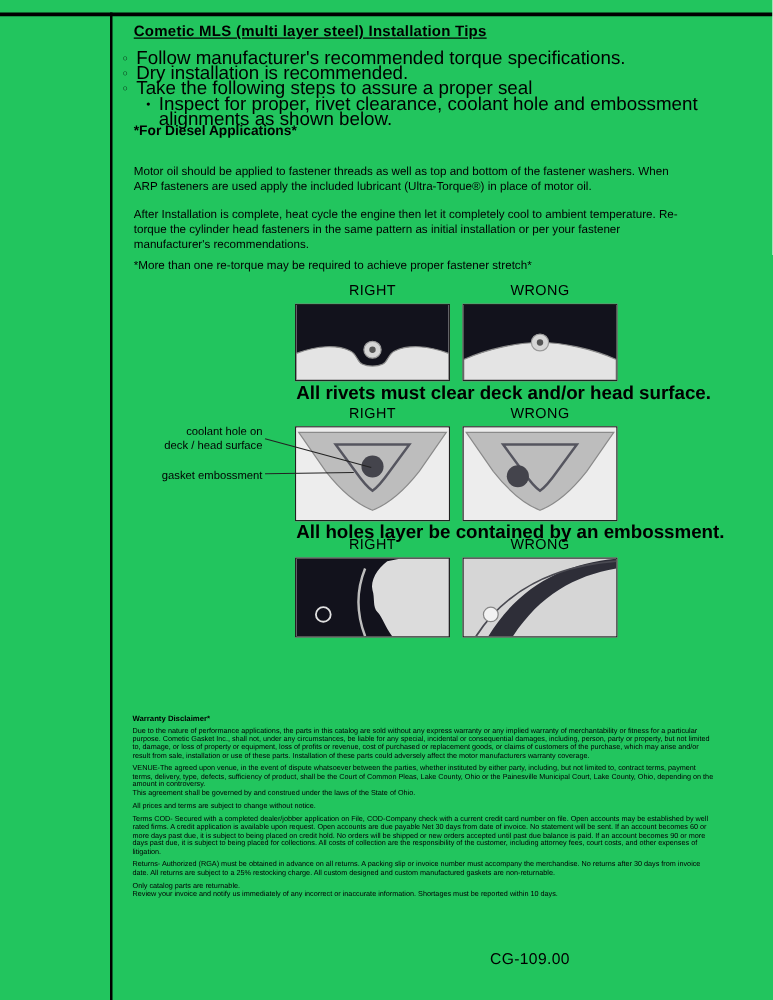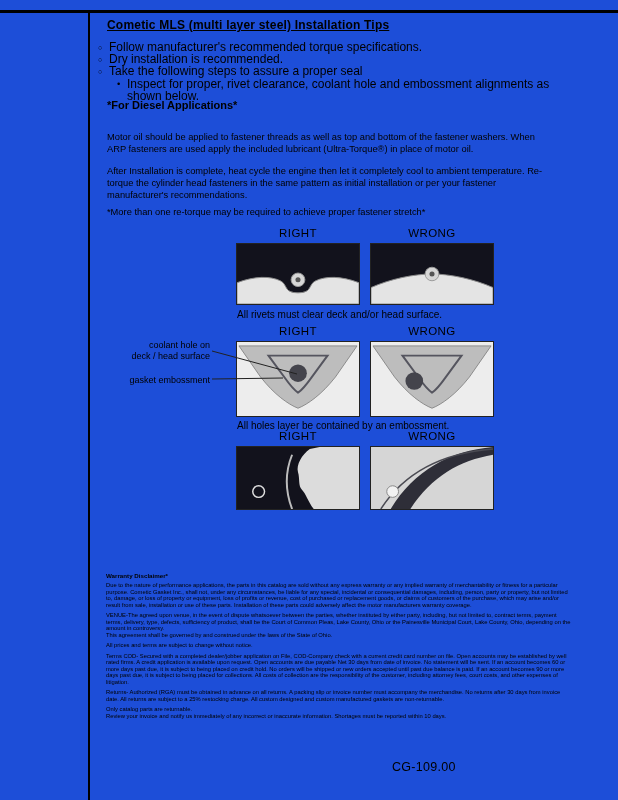--- a/index.html
+++ b/index.html
@@ -1,26 +1,26 @@
 <!DOCTYPE html>
 <html><head>
 <meta charset="utf-8">
 <style>
   * { margin:0; padding:0; box-sizing:border-box; }
   html,body { background:#ffffff; }
   body { font-family:"Liberation Sans", sans-serif; color:#111; }
-  .page { position:relative; width:618px; height:800px; background:#1d4ed8; overflow:hidden; }
+  .page { position:relative; width:618px; height:800px; background:#22c55e; overflow:hidden; }
 
   .border-top  { position:absolute; left:0; top:10px; width:618px; height:3px; background:#000; }
   .border-left { position:absolute; left:88px; top:10px; width:2px; height:790px; background:#000; }
 
   .title { position:absolute; left:107px; top:18px; font-size:12px; font-weight:bold;
            text-decoration:underline; letter-spacing:0.2px; color:#000; }
 
-  .tips { position:absolute; left:98px; top:41px; width:480px; font-size:12px; line-height:12.2px; color:#000; }
+  .tips { position:absolute; left:98px; top:41px; width:480px; font-size:15px; line-height:12.2px; color:#000; }
   .tip-item { position:relative; padding-left:11px; }
   .tip-item::before { content:"○"; position:absolute; left:0; top:1px; font-size:7px; }
   .tip-subitem { position:relative; padding-left:10px; margin-left:19px; }
   .tip-subitem::before { content:"•"; position:absolute; left:0; top:0; font-size:9.5px; }
 
   .diesel-heading { position:absolute; left:107px; top:99px; font-size:11px; font-weight:bold; color:#000; }
   .body-para { position:absolute; left:107px; width:445px; font-size:9.3px; line-height:12.2px; color:#000; }
   .para1 { top:131px; }
   .para2 { top:165px; }
   .note  { top:206px; }
@@ -29,21 +29,21 @@
   .dh.r1 { top:227px; } .dh.r2 { top:325px; } .dh.r3 { top:430px; }
   .dh.cl { left:236px; } .dh.cr { left:370px; }
 
   .panel { position:absolute; width:124px; border:1px solid #222; background:#fff; }
   .panel svg { display:block; width:100%; height:100%; }
   .p-r1 { top:243px; height:62px; }
   .p-r2 { top:341px; height:76px; }
   .p-r3 { top:446px; height:64px; }
   .p-l { left:236px; } .p-r { left:370px; }
 
-  .caption { position:absolute; left:237px; font-size:10px; line-height:11.5px; color:#000; }
+  .caption { position:absolute; left:237px; font-size:15px; line-height:11.5px; color:#000;font-weight:bold; }
   .cap1 { top:309px; } .cap2 { top:420px; } .cap3 { top:513px; width:225px; }
 
   .side-label { position:absolute; left:92px; width:118px; text-align:right;
                 font-size:9px; line-height:10.5px; color:#000; }
   .lbl-coolant { top:340px; }
   .lbl-emboss  { top:375px; }
   .connectors { position:absolute; left:211px; top:342px; width:90px; height:45px; pointer-events:none; z-index:5; }
 
   .legal { position:absolute; left:106px; top:572px; width:465px; color:#000; }
   .legal h3 { font-size:6.2px; font-weight:bold; margin-bottom:3px; }

